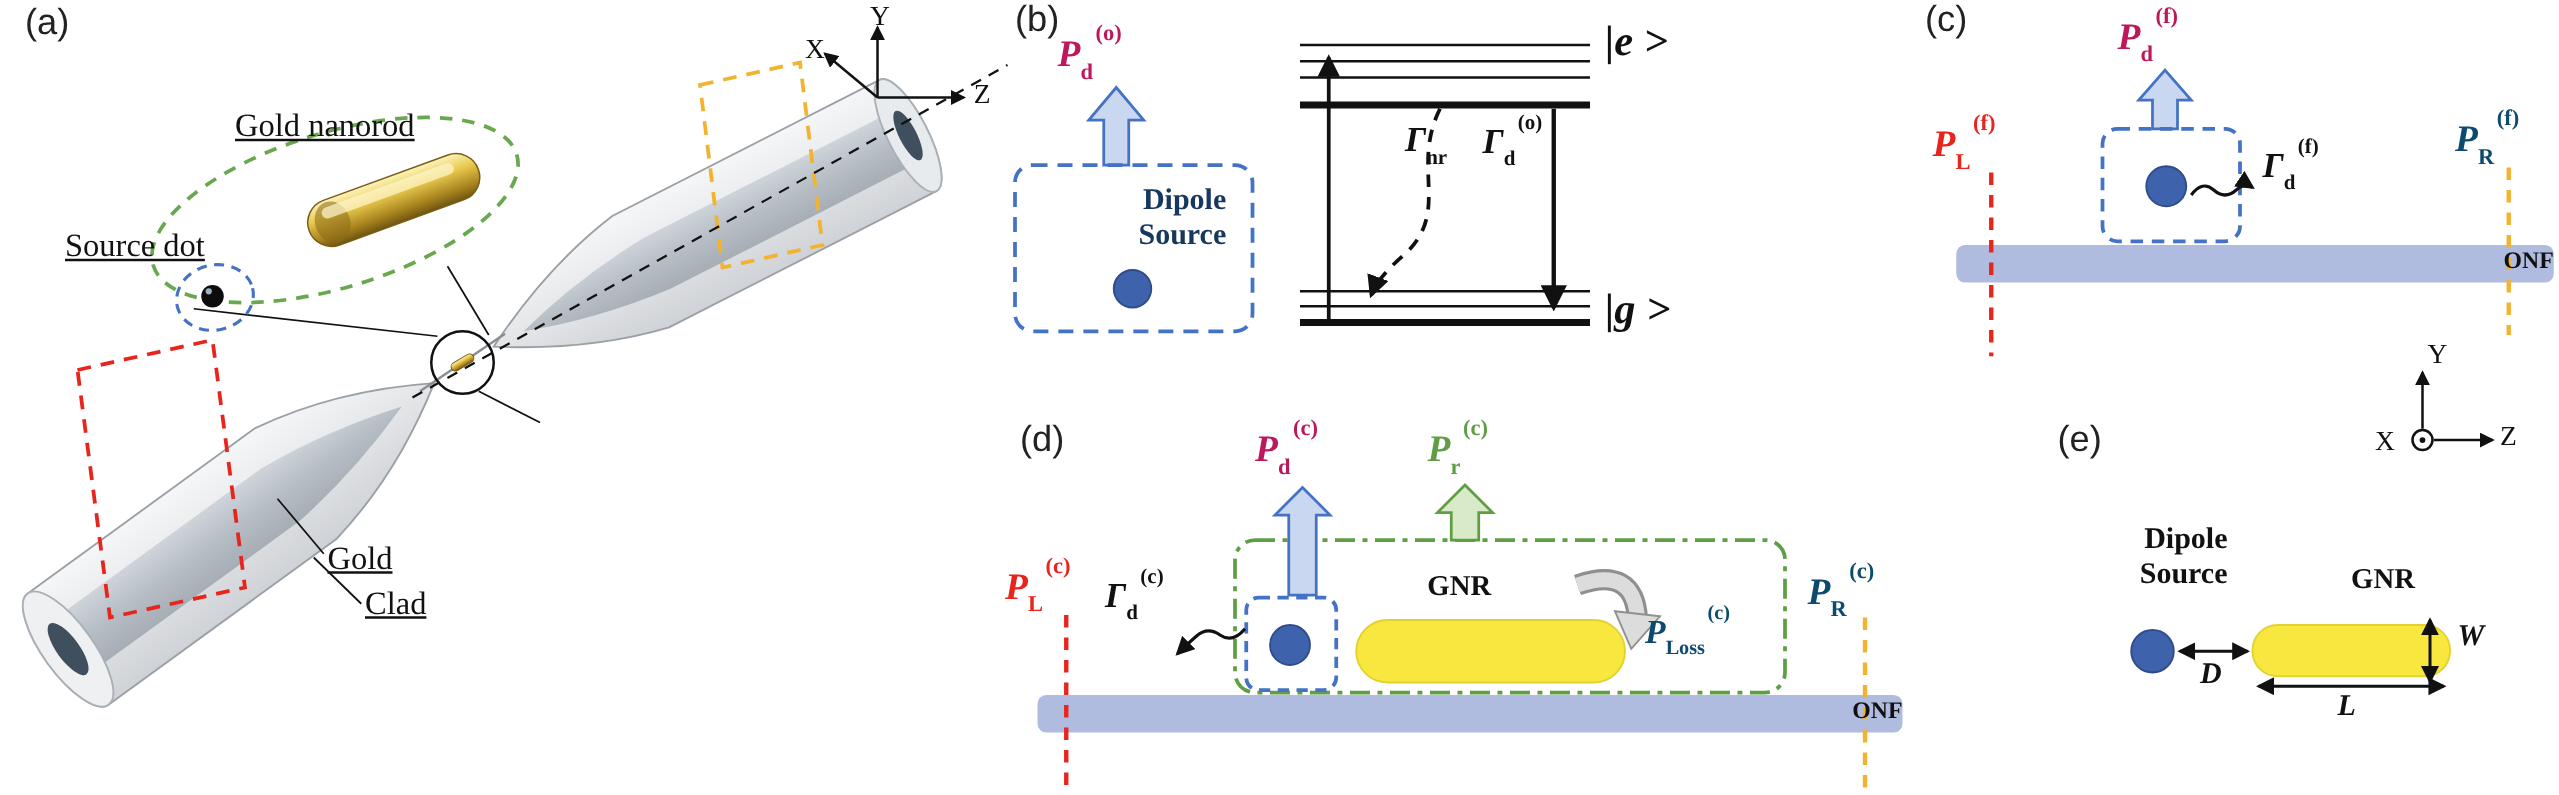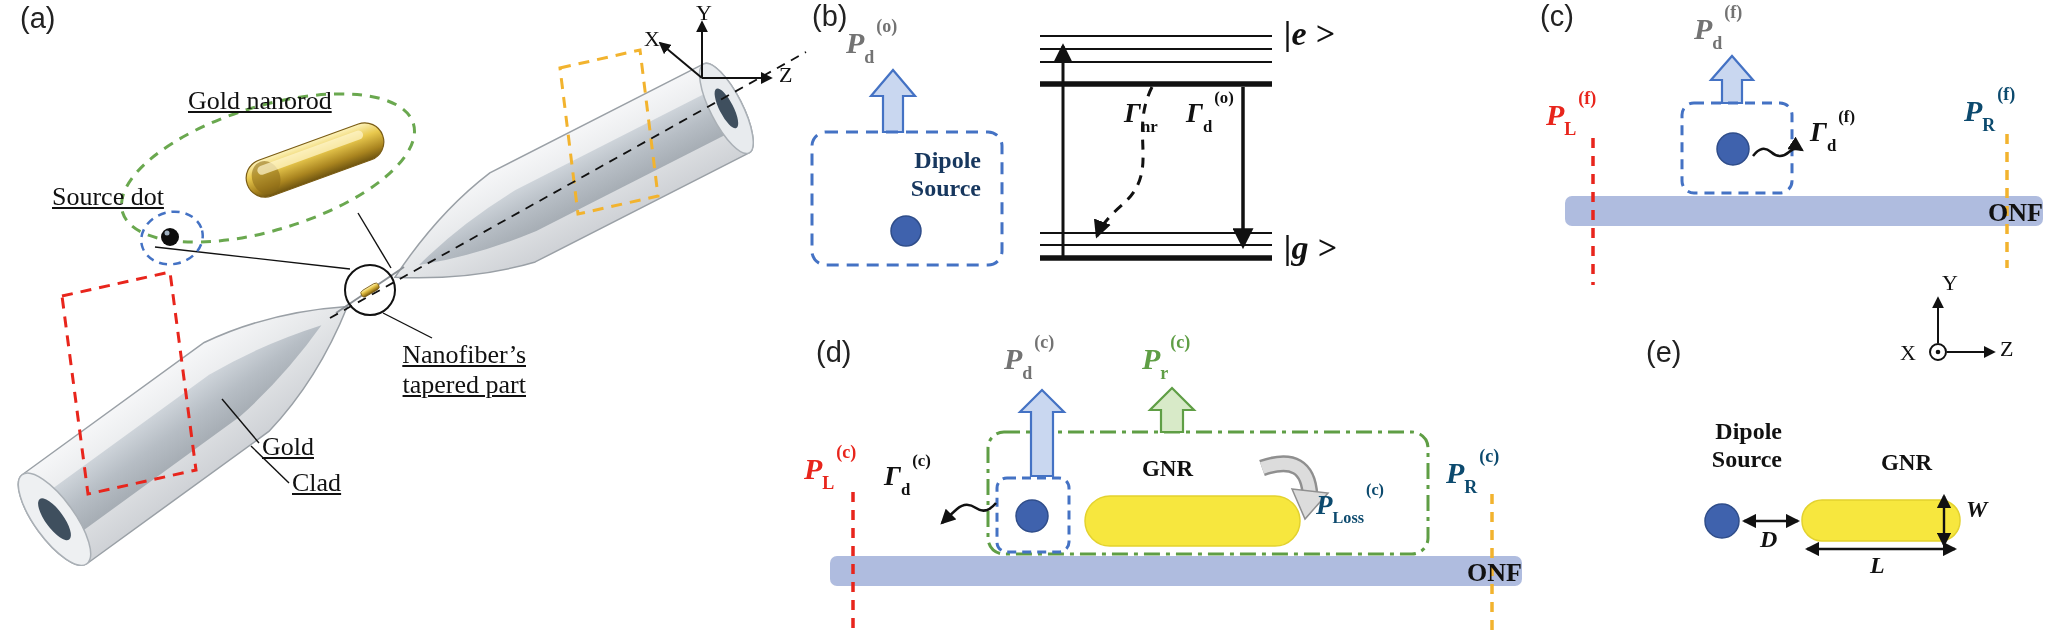--- a/index.html
+++ b/index.html
@@ -7,24 +7,24 @@
   svg.layer{position:absolute;left:0;top:0;}
   .lbl{position:absolute;white-space:nowrap;color:#111;font-family:"Liberation Serif",serif;line-height:1.15;}
   .tag{font-family:"Liberation Sans",sans-serif;font-size:29px;color:#222;}
   .ann{font-size:26px;text-decoration:underline;}
   .axis{font-size:22px;}
   .center{text-align:right;}
   .math{font-style:italic;font-weight:700;font-size:30px;}
   .math.g{font-size:28px;}
   .math sub{font-size:.6em;font-style:normal;position:relative;top:.18em;}
   .math sup{font-size:.6em;font-style:normal;position:relative;top:-.55em;margin-left:2px;}
-  .blue{color:#737373}.green{color:#5F9E45}.red{color:#E8251C}.orange{color:#0c4a6e}.grayc{color:#0c4a6e}
+  .blue{color:#be185d}.green{color:#5F9E45}.red{color:#E8251C}.orange{color:#0c4a6e}.grayc{color:#0c4a6e}
   .boxtext{font-weight:700;font-size:24px;color:#17375E;}
   .boxtext-black{font-weight:700;font-size:24px;color:#111;}
-  .onf{font-weight:700;font-size:26px;color:#111;}
+  .onf{font-weight:700;font-size:19px;color:#111;}
   .ket{font-style:italic;font-weight:700;font-size:34px;}
   .dim{font-style:italic;font-weight:700;font-size:24px;}
   .block{display:block;}
 </style>
 </head>
 <body>
 
 <div class="fig">
 
   <svg class="layer" width="2047" height="636" viewBox="0 0 2047 636">
@@ -149,24 +149,20 @@
       <rect x="1802" y="500" width="158" height="41" rx="20" fill="#F7E73E" stroke="#E3D22E" stroke-width="1.5"></rect>
       <line x1="1744" y1="521" x2="1798" y2="521" stroke="#111" stroke-width="2.4" marker-start="url(#mArr)" marker-end="url(#mArr)"></line>
       <line x1="1807" y1="549" x2="1955" y2="549" stroke="#111" stroke-width="2.4" marker-start="url(#mArr)" marker-end="url(#mArr)"></line>
       <line x1="1944" y1="496" x2="1944" y2="545" stroke="#111" stroke-width="2.4" marker-start="url(#mArr)" marker-end="url(#mArr)"></line>
     </g>
   </svg>
 
   <div class="lbl tag" style="left:20px;top:2px">(a)</div>
   <div class="lbl ann" style="left:188px;top:86px">Gold nanorod</div>
   <div class="lbl ann" style="left:52px;top:182px">Source dot</div>
-  <div class="lbl ann center" style="left:366px;top:340px;width:160px">
-    <span class="block">Nanofiber’s</span>
-    <span class="block">tapered part</span>
-  </div>
   <div class="lbl ann" style="left:262px;top:432px">Gold</div>
   <div class="lbl ann" style="left:292px;top:468px">Clad</div>
   <div class="lbl axis" style="left:644px;top:26px">X</div>
   <div class="lbl axis" style="left:696px;top:0px">Y</div>
   <div class="lbl axis" style="left:779px;top:62px">Z</div>
 
   <div class="lbl tag" style="left:812px;top:0px">(b)</div>
   <div class="lbl math blue" style="left:846px;top:26px"><span>P</span><sub>d</sub><sup>(o)</sup></div>
   <div class="lbl boxtext center" style="left:831px;top:147px;width:150px">
     <span class="block">Dipole</span>

